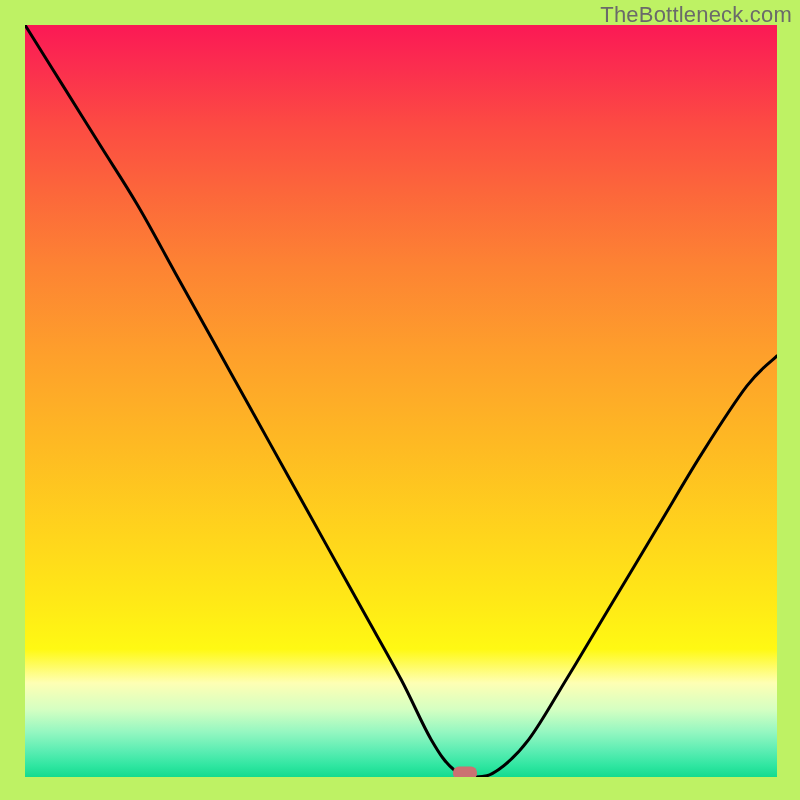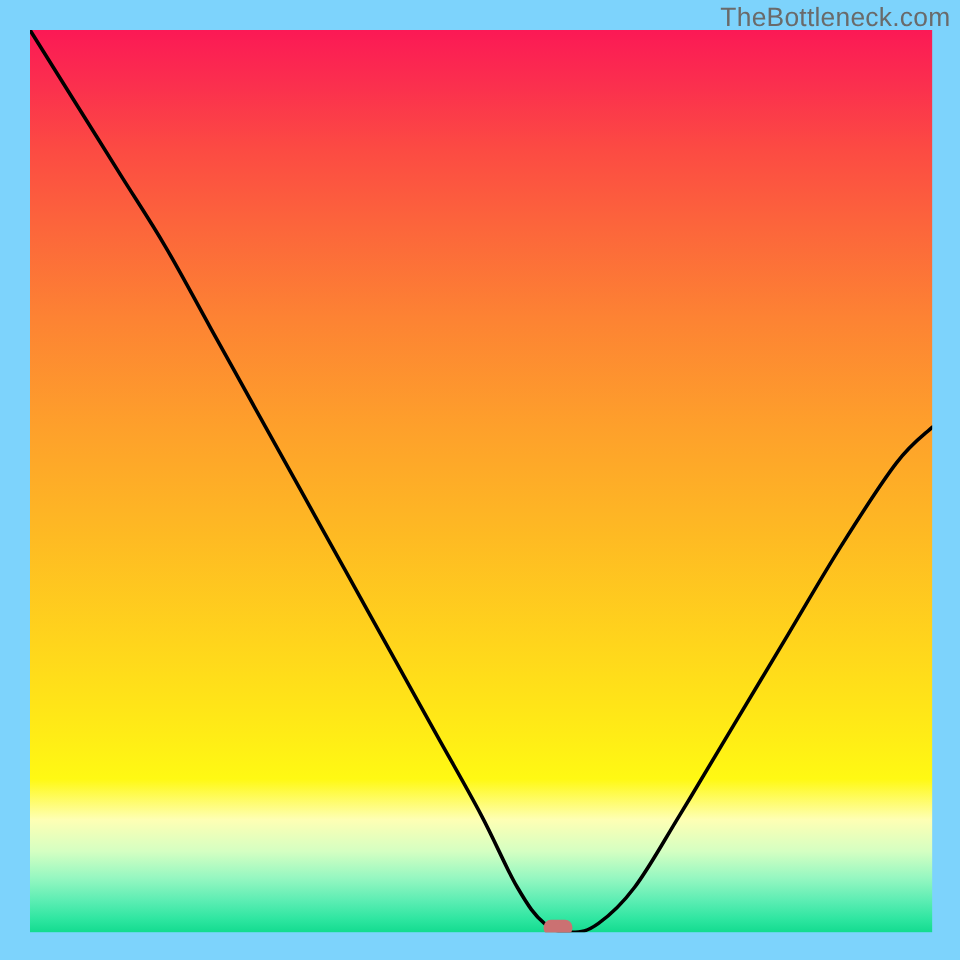--- a/index.html
+++ b/index.html
@@ -8,21 +8,21 @@
     width: 800px;
     height: 800px;
     background: #000;
     overflow: hidden;
     font-family: Arial, Helvetica, sans-serif;
   }
   .frame {
     position: relative;
     width: 800px;
     height: 800px;
-    background: #7dd3fc;
+    background: #bef264;
   }
   .watermark {
     position: absolute;
     top: 2px;
     right: 8px;
     color: #6a6a6a;
     font-size: 22px;
     font-weight: 500;
     letter-spacing: 0.2px;
     z-index: 10;

